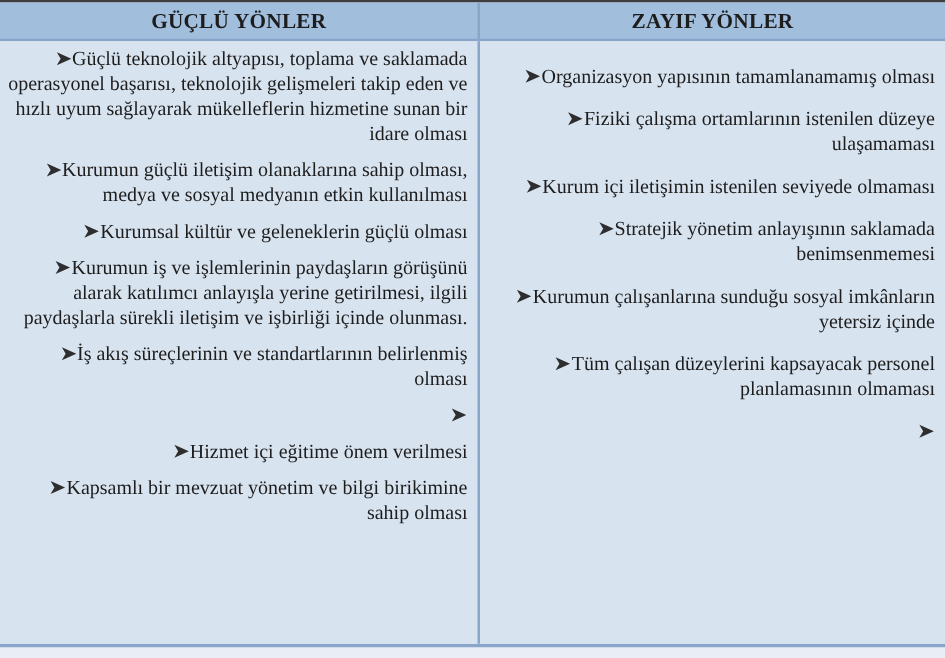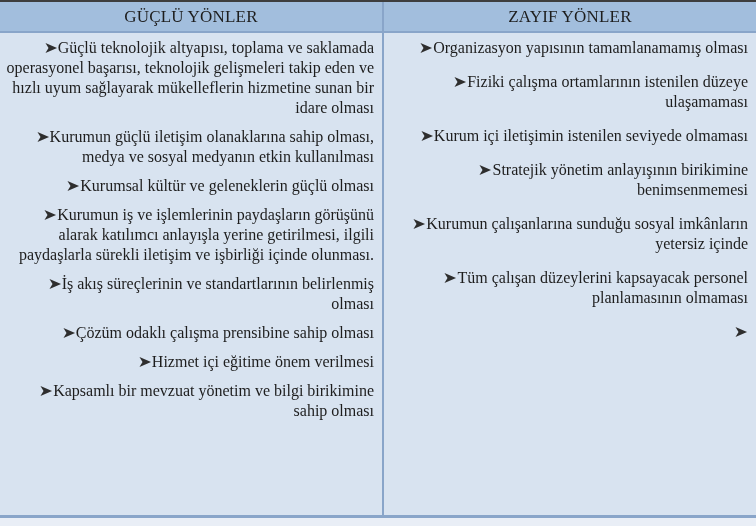--- a/index.html
+++ b/index.html
@@ -20,37 +20,37 @@
     grid-template-columns:384px 1fr;
     grid-template-rows:31px 1fr;
     height:516px;
     border-bottom:3px solid var(--border);
   }
   .cell-l{border-right:2px solid var(--border)}
   .th{
     background:var(--header-bg);
     border-bottom:2px solid var(--border);
     display:flex;align-items:center;justify-content:center;
-    font-weight:400;font-size:17px;color:var(--text);
+    font-weight:700;font-size:17px;color:var(--text);
     letter-spacing:.2px;
   }
   .td{
     background:var(--body-bg);
     padding:0 8px 0 6px;
     overflow:hidden;
   }
   .item{
     margin:9px 0 0;
     font-size:16px;line-height:20px;color:var(--text);
     text-align:right;
   }
   .col-left .item{margin-top:9px}
   .col-left .item:first-child{margin-top:5px}
   .col-right .item{margin-top:14px}
-  .col-right .item:first-child{margin-top:5px}
+  .col-right .item:first-child{margin-top:19px}
   .bullet{
     display:inline-block;width:34px;
   }
   .bullet svg{vertical-align:-1px}
   .strip{height:5px;background:var(--bottom-strip)}
 </style>
 </head>
 <body>
 
 <div class="page">
@@ -71,42 +71,42 @@
               <path d="M0.5 0.5 L13 6 L0.5 11.5 L3.8 6 Z" fill="#2e2e2e"></path>
             </svg></span><span>Kurumsal kültür ve geleneklerin güçlü olması</span></p>
       <p class="item"><span class="bullet"><svg width="13" height="12" viewBox="0 0 14 12">
               <path d="M0.5 0.5 L13 6 L0.5 11.5 L3.8 6 Z" fill="#2e2e2e"></path>
             </svg></span><span>Kurumun iş ve işlemlerinin paydaşların görüşünü alarak katılımcı anlayışla yerine getirilmesi, ilgili paydaşlarla sürekli iletişim ve işbirliği içinde olunması.</span></p>
       <p class="item"><span class="bullet"><svg width="13" height="12" viewBox="0 0 14 12">
               <path d="M0.5 0.5 L13 6 L0.5 11.5 L3.8 6 Z" fill="#2e2e2e"></path>
             </svg></span><span>İş akış süreçlerinin ve standartlarının belirlenmiş olması</span></p>
       <p class="item"><span class="bullet"><svg width="13" height="12" viewBox="0 0 14 12">
               <path d="M0.5 0.5 L13 6 L0.5 11.5 L3.8 6 Z" fill="#2e2e2e"></path>
-            </svg></span><span>Çözüm odaklı çalışma prensibine sahip olması</span></p>
+            </svg></span></p>
       <p class="item"><span class="bullet"><svg width="13" height="12" viewBox="0 0 14 12">
               <path d="M0.5 0.5 L13 6 L0.5 11.5 L3.8 6 Z" fill="#2e2e2e"></path>
             </svg></span><span>Hizmet içi eğitime önem verilmesi</span></p>
       <p class="item"><span class="bullet"><svg width="13" height="12" viewBox="0 0 14 12">
               <path d="M0.5 0.5 L13 6 L0.5 11.5 L3.8 6 Z" fill="#2e2e2e"></path>
             </svg></span><span>Kapsamlı bir mevzuat yönetim ve bilgi birikimine sahip olması</span></p>
     </div>
 
     <div class="td col-right">
       <p class="item"><span class="bullet"><svg width="13" height="12" viewBox="0 0 14 12">
               <path d="M0.5 0.5 L13 6 L0.5 11.5 L3.8 6 Z" fill="#2e2e2e"></path>
             </svg></span><span>Organizasyon yapısının tamamlanamamış olması</span></p>
       <p class="item"><span class="bullet"><svg width="13" height="12" viewBox="0 0 14 12">
               <path d="M0.5 0.5 L13 6 L0.5 11.5 L3.8 6 Z" fill="#2e2e2e"></path>
             </svg></span><span>Fiziki çalışma ortamlarının istenilen düzeye ulaşamaması</span></p>
       <p class="item"><span class="bullet"><svg width="13" height="12" viewBox="0 0 14 12">
               <path d="M0.5 0.5 L13 6 L0.5 11.5 L3.8 6 Z" fill="#2e2e2e"></path>
             </svg></span><span>Kurum içi iletişimin istenilen seviyede olmaması</span></p>
       <p class="item"><span class="bullet"><svg width="13" height="12" viewBox="0 0 14 12">
               <path d="M0.5 0.5 L13 6 L0.5 11.5 L3.8 6 Z" fill="#2e2e2e"></path>
-            </svg></span><span>Stratejik yönetim anlayışının birikimine benimsenmemesi</span></p>
+            </svg></span><span>Stratejik yönetim anlayışının saklamada benimsenmemesi</span></p>
       <p class="item"><span class="bullet"><svg width="13" height="12" viewBox="0 0 14 12">
               <path d="M0.5 0.5 L13 6 L0.5 11.5 L3.8 6 Z" fill="#2e2e2e"></path>
             </svg></span><span>Kurumun çalışanlarına sunduğu sosyal imkânların yetersiz içinde</span></p>
       <p class="item"><span class="bullet"><svg width="13" height="12" viewBox="0 0 14 12">
               <path d="M0.5 0.5 L13 6 L0.5 11.5 L3.8 6 Z" fill="#2e2e2e"></path>
             </svg></span><span>Tüm çalışan düzeylerini kapsayacak personel planlamasının olmaması</span></p>
       <p class="item"><span class="bullet"><svg width="13" height="12" viewBox="0 0 14 12">
               <path d="M0.5 0.5 L13 6 L0.5 11.5 L3.8 6 Z" fill="#2e2e2e"></path>
             </svg></span></p>
     </div>

